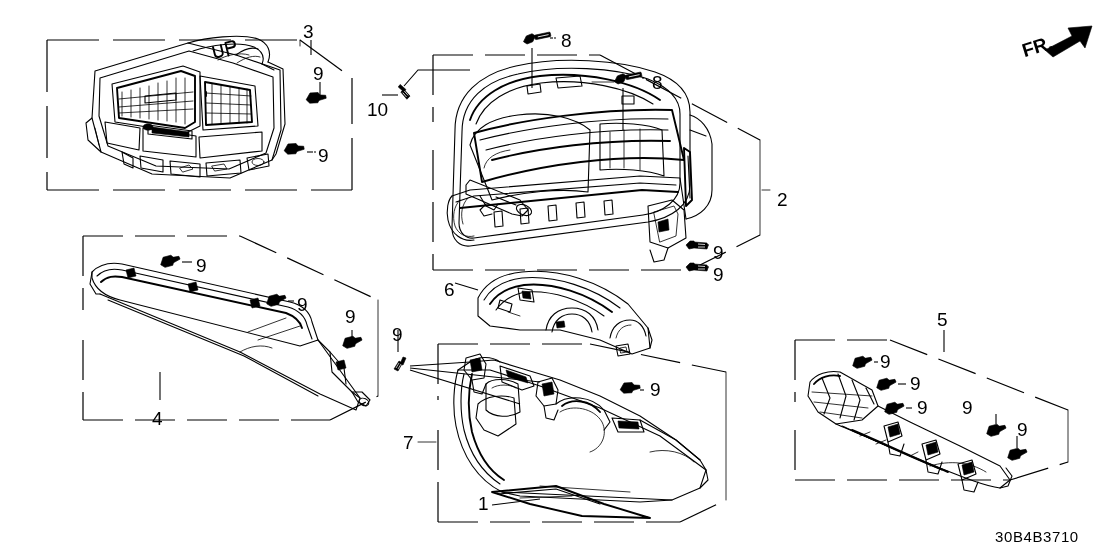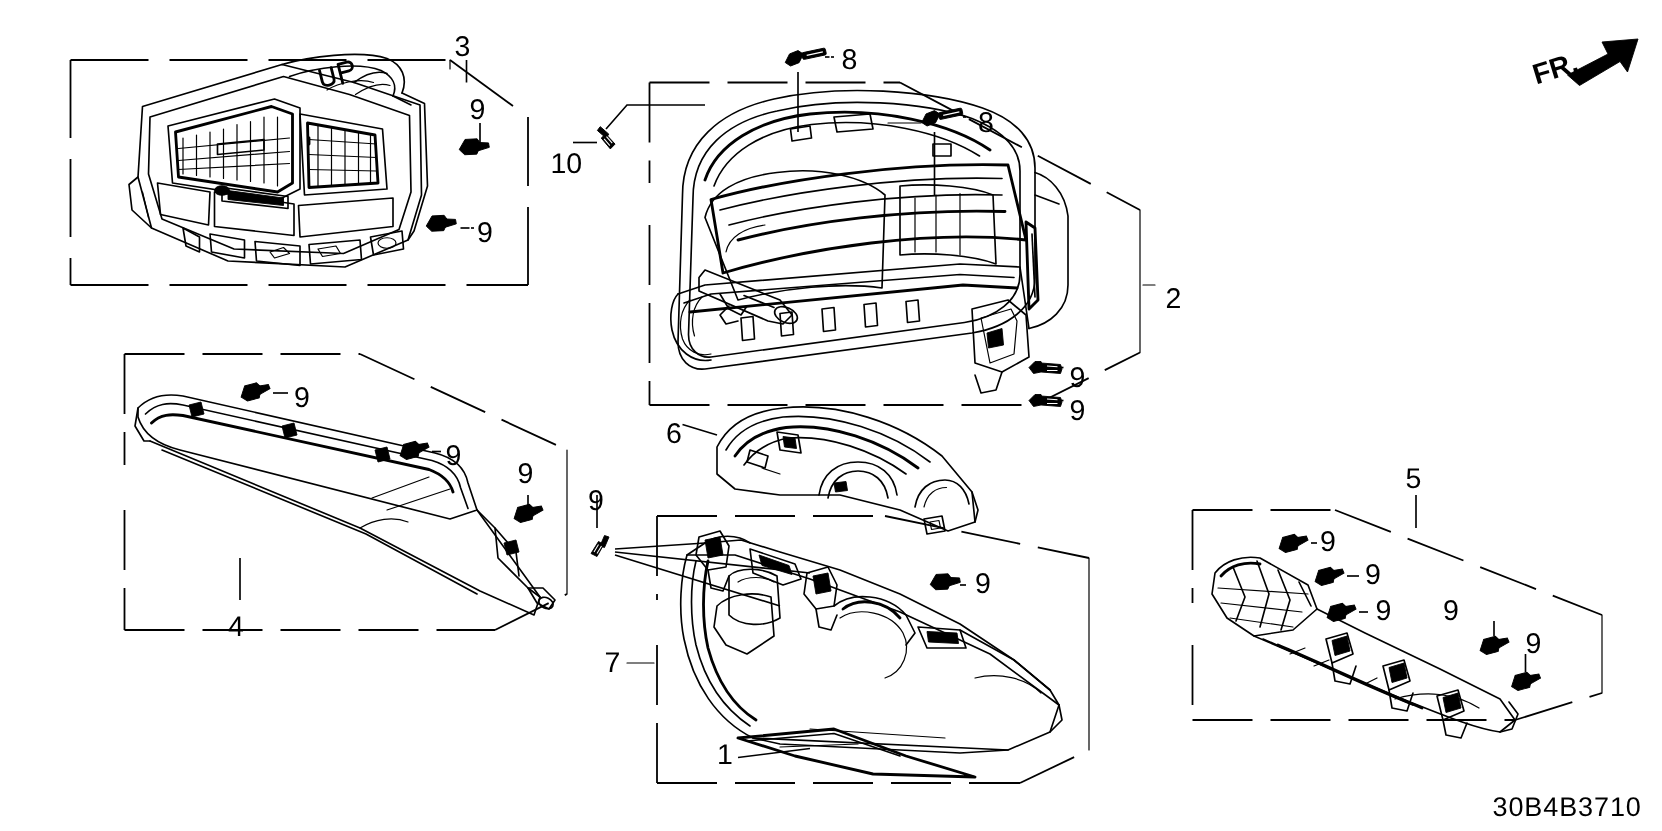--- a/index.html
+++ b/index.html
@@ -28,21 +28,21 @@
     font-family:"Liberation Sans", sans-serif;
     font-size:19px;
     line-height:19px;
     color:#000;
     white-space:nowrap;
     user-select:none;
   }
   .partno{
     position:absolute;
     font-family:"Liberation Sans", sans-serif;
-    font-size:18px;
+    font-size:15px;
     letter-spacing:0.6px;
     color:#000;
     white-space:nowrap;
   }
   .frlabel{
     position:absolute;
     font-family:"Liberation Sans", sans-serif;
     font-weight:bold;
     font-size:19px;
     color:#000;

